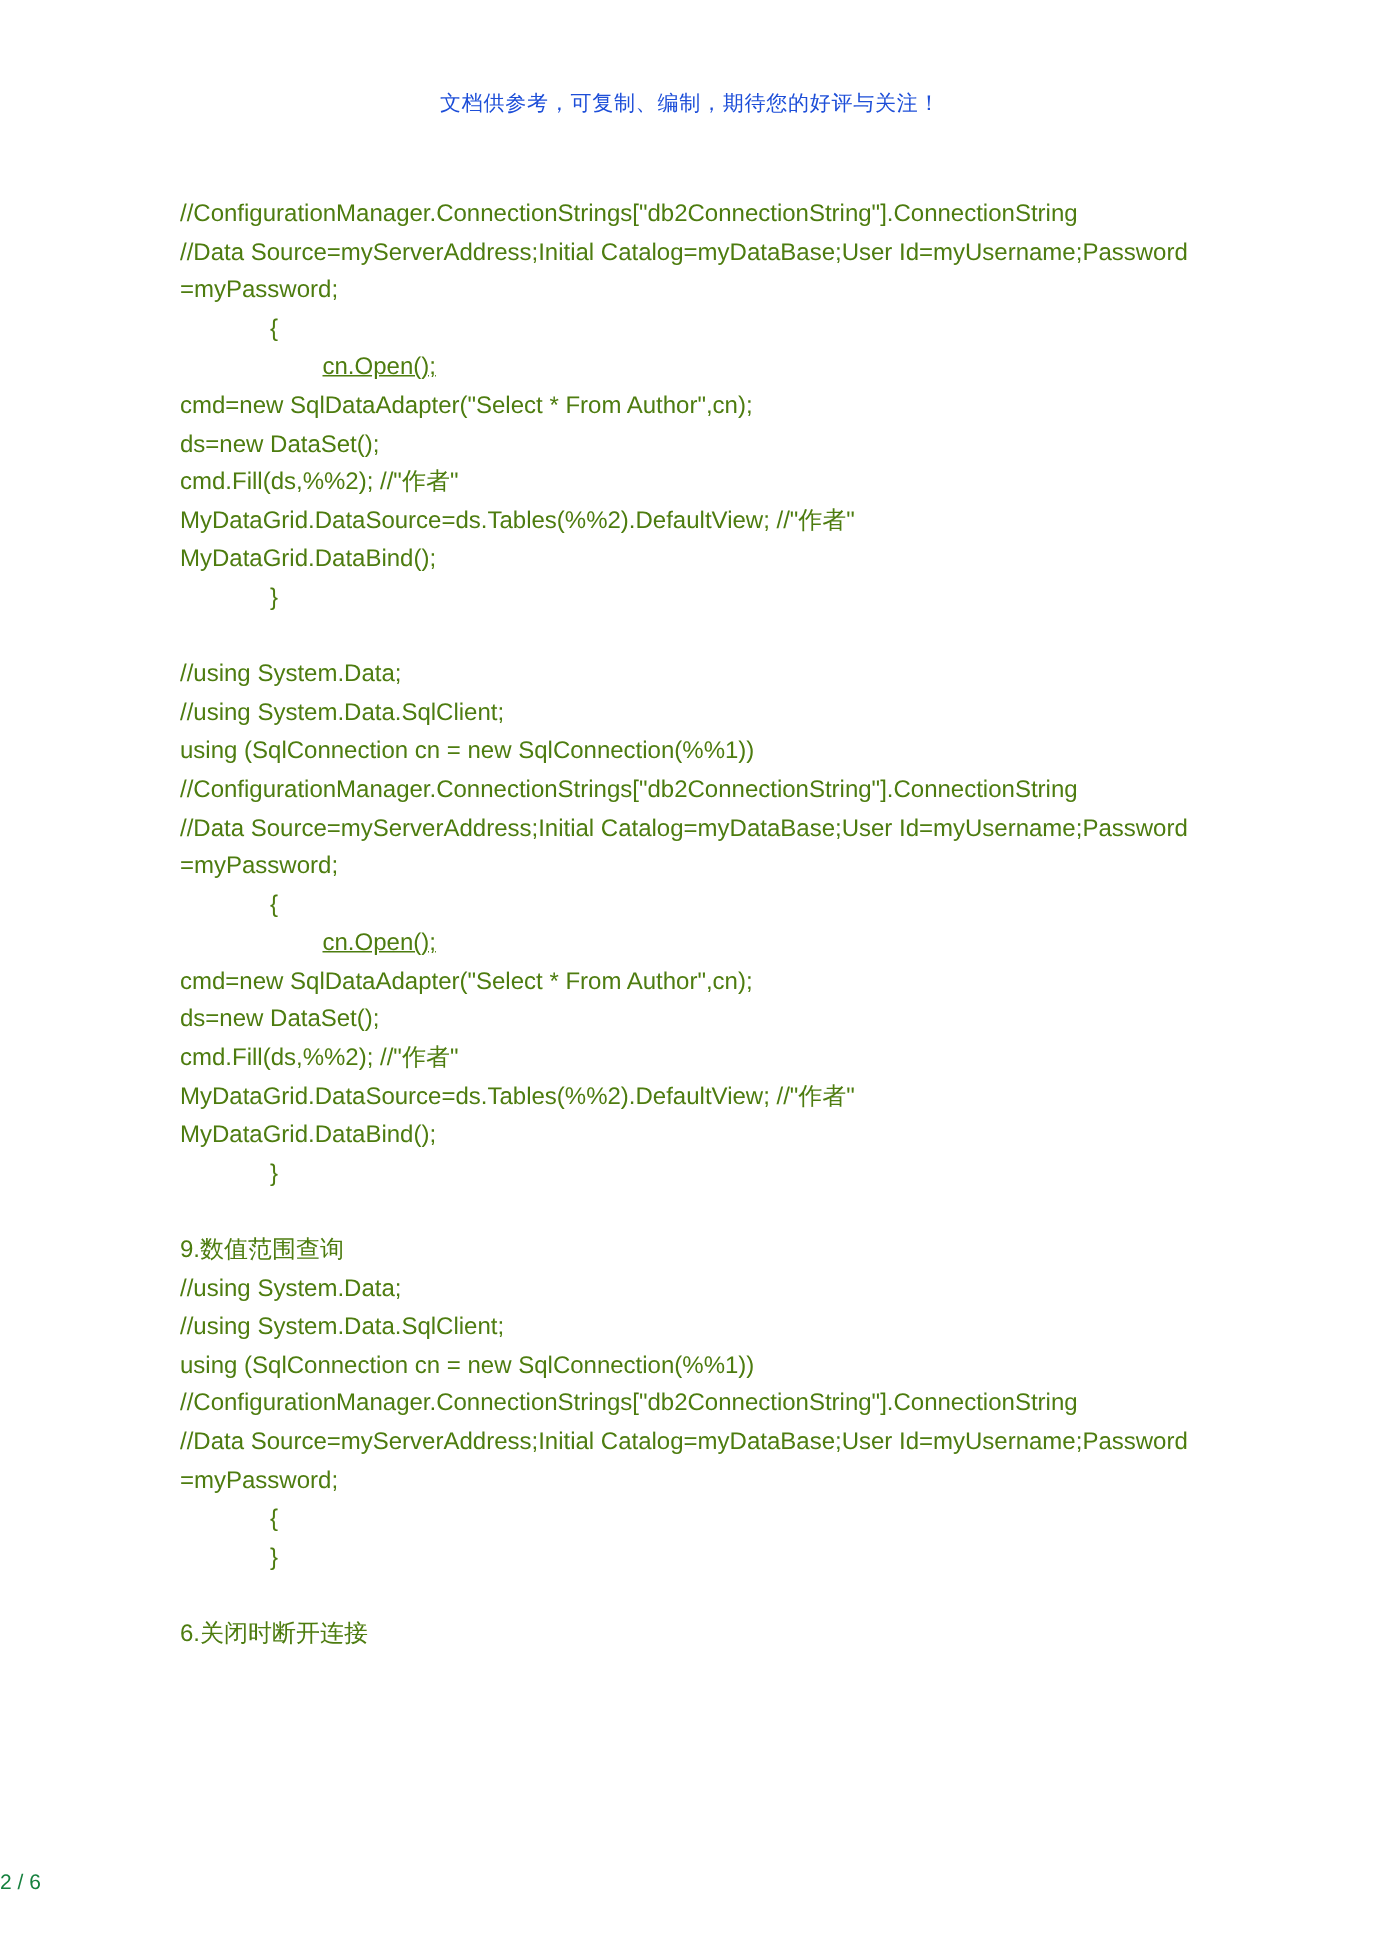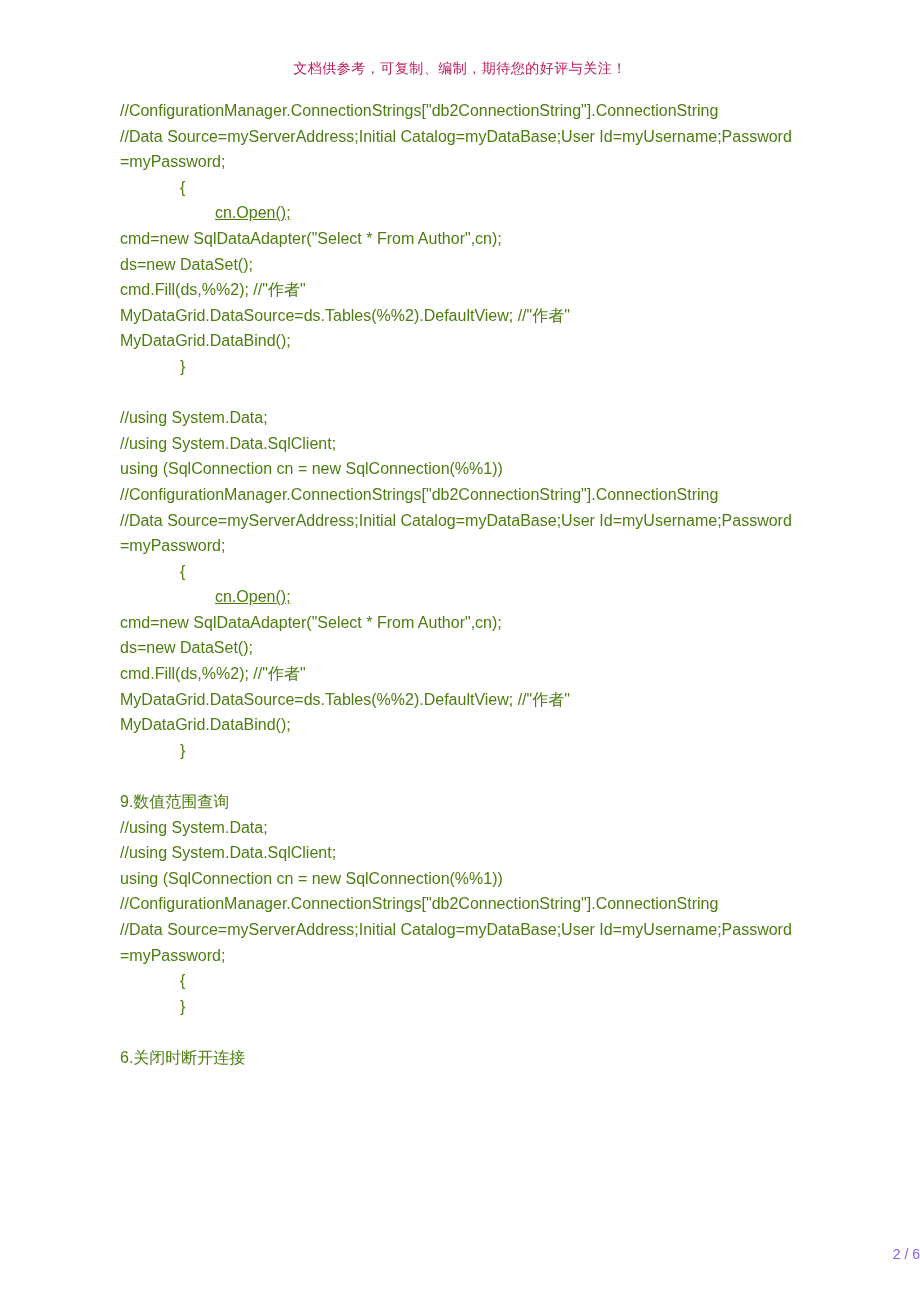--- a/index.html
+++ b/index.html
@@ -10,24 +10,24 @@
   .page {
     width: 920px;
     height: 1302px;
     box-sizing: border-box;
     padding: 60px 120px 40px 120px;
     position: relative;
     background: #ffffff;
   }
   .header {
     text-align: center;
-    color: #be185d;
+    color: #1d4ed8;
     font-family: Liberation Mono, monospace;
     font-size: 14px;
-    margin-bottom: 20px;
+    margin-bottom: 52px;
     letter-spacing: 0.5px;
   }
   .content {
     font-size: 16px;
     line-height: 1.6;
     color: #4d7c0f;
   }
   .content p {
     margin: 0;
     white-space: pre-wrap;
@@ -41,23 +41,23 @@
     text-decoration: underline;
   }
   .spacer {
     height: 1.6em;
   }
   .footer {
     position: absolute;
     bottom: 40px;
     width: 100%;
     left: 0;
-    text-align: right;
+    text-align: left;
     font-size: 14px;
-    color: #8b5cf6;
+    color: #15803d;
   }
 </style>
 </head>
 <body>
 
 <div class="page">
   <div class="header">文档供参考，可复制、编制，期待您的好评与关注！</div>
 
   <div class="content">
     <p>//ConfigurationManager.ConnectionStrings["db2ConnectionString"].ConnectionString</p>

